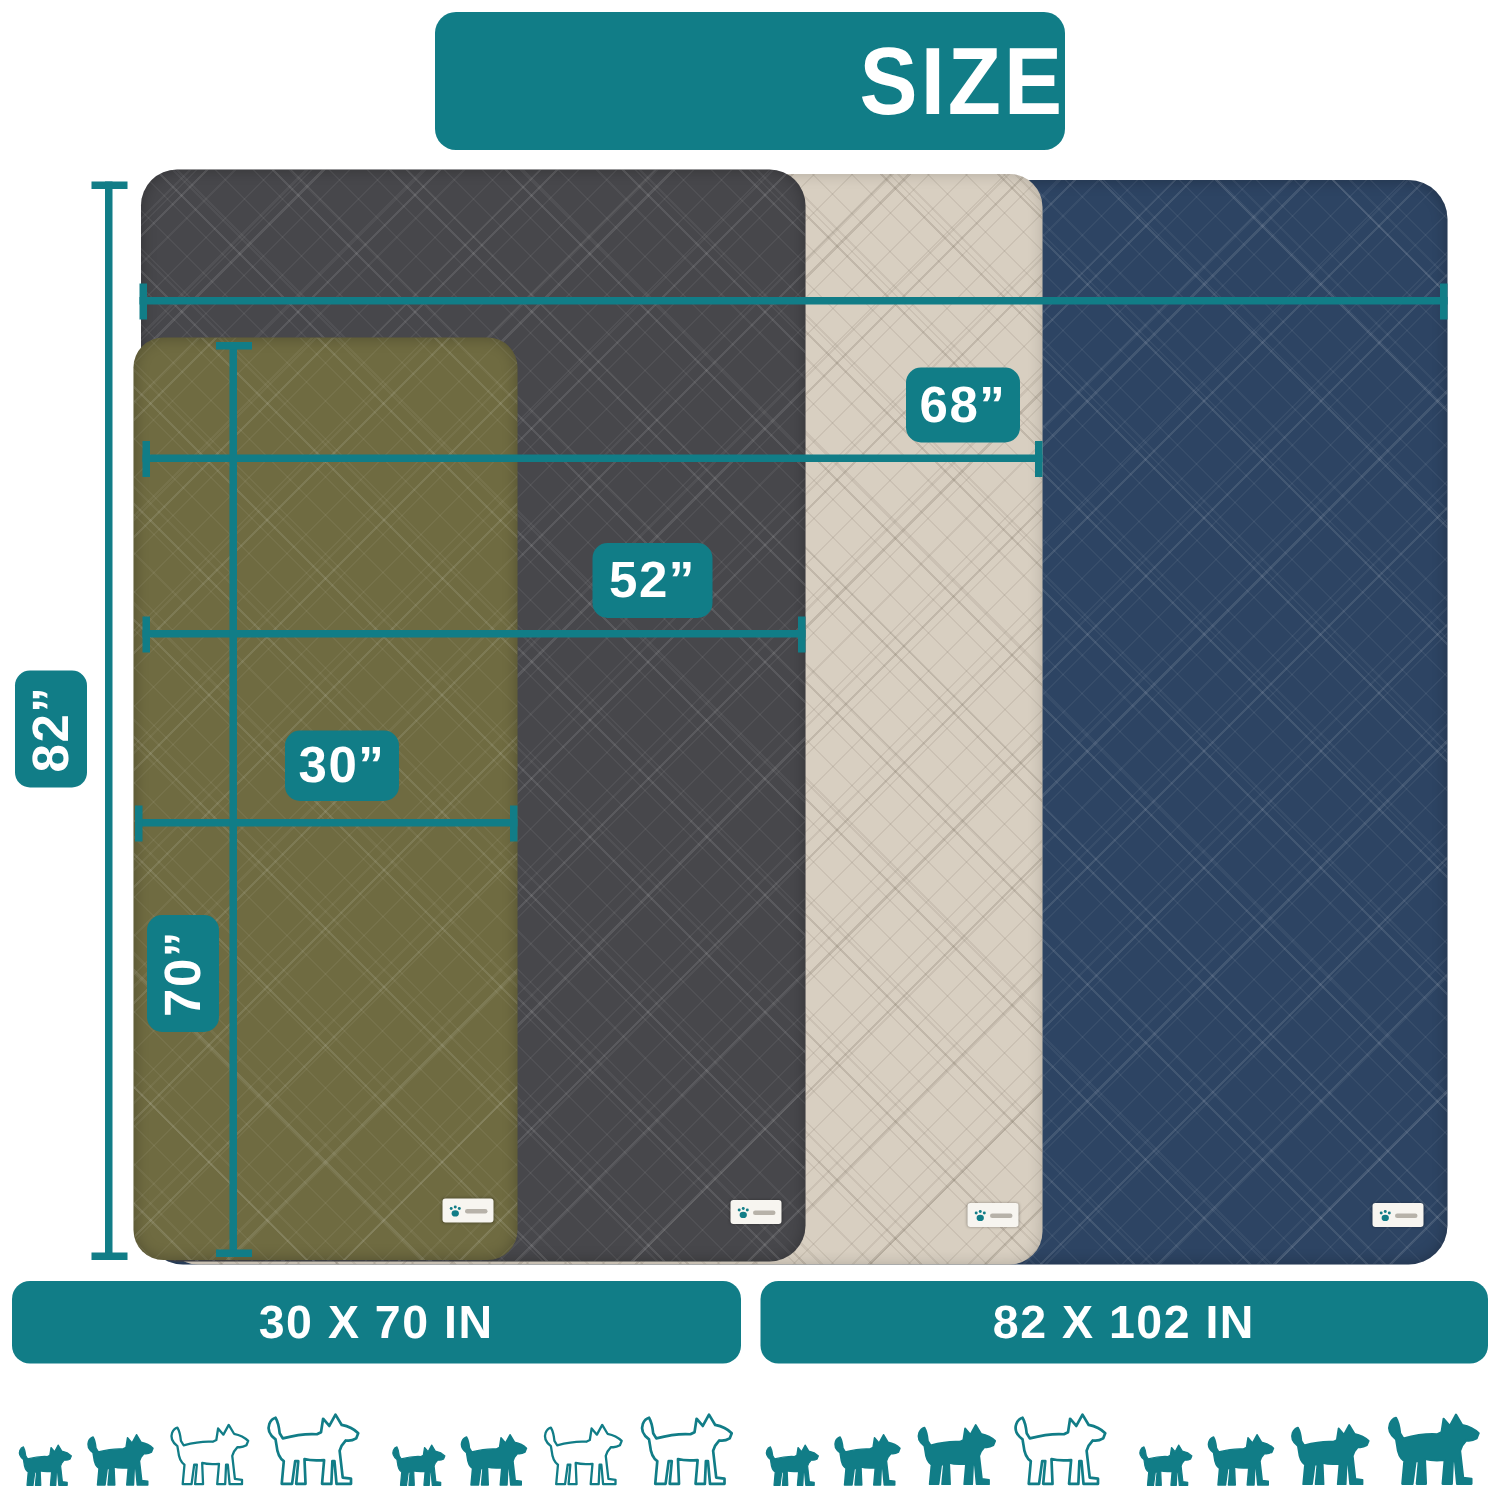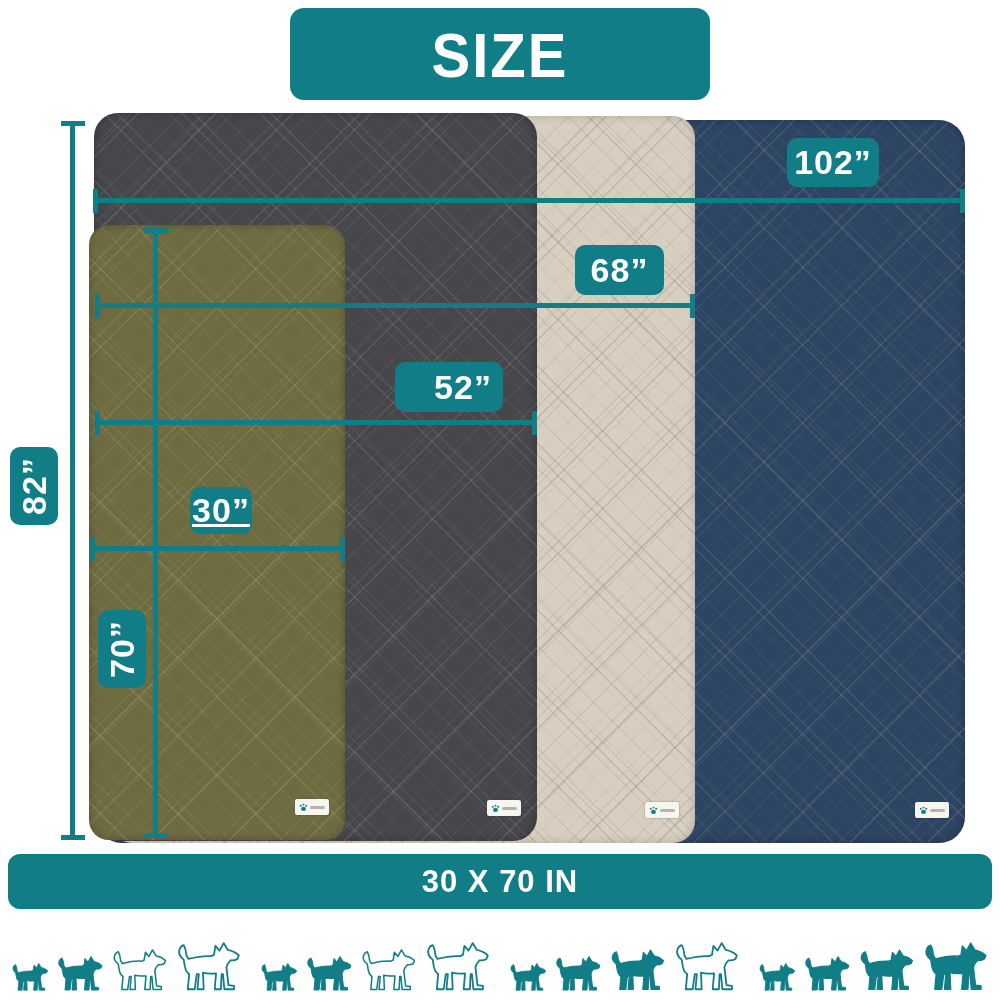--- a/index.html
+++ b/index.html
@@ -12,21 +12,21 @@
   html,body{margin:0;padding:0;background:#fff;}
   #canvas{
     position:relative;width:1000px;height:1000px;background:#ffffff;overflow:hidden;
     font-family:"Liberation Sans", sans-serif;
   }
 
   
   #title-badge{
     position:absolute;left:290px;top:8px;width:420px;height:92px;
     background:var(--teal);border-radius:14px;z-index:11;
-    display:flex;align-items:center;justify-content:center;
+    display:flex;align-items:center;justify-content:flex-end;
   }
   #title-badge span{
     color:#fff;font-size:58px;font-weight:700;letter-spacing:2px;
     transform:scaleY(1.1);display:inline-block;
   }
 
   
   .blanket{position:absolute;box-shadow:inset 0 0 10px rgba(0,0,0,.28);}
   .blanket::after{
     content:"";position:absolute;inset:0;border-radius:inherit;pointer-events:none;
@@ -67,23 +67,23 @@
   #line-82{left:70px;top:121px;height:719px;}
   #line-70{left:153px;top:228px;height:610px;}
 
   
   .badge{
     position:absolute;z-index:11;background:var(--teal);border-radius:10px;
     color:#fff;font-weight:700;font-size:34px;letter-spacing:1px;
     display:flex;align-items:center;justify-content:center;
   }
   #badge-102{left:787px;top:138px;width:92px;height:49px;}
-  #badge-68 {left:575px;top:245px;width:89px;height:50px;}
-  #badge-52 {left:395px;top:362px;width:80px;height:50px;padding-left:28px;}
-  #badge-30 {left:190px;top:487px;width:62px;height:47px;text-decoration:underline;}
+  #badge-68 {left:604px;top:245px;width:76px;height:50px;}
+  #badge-52 {left:395px;top:362px;width:80px;height:50px;}
+  #badge-30 {left:190px;top:487px;width:76px;height:47px;}
   #badge-82 {left:-5px;top:462px;width:78px;height:48px;transform:rotate(-90deg);}
   #badge-70 {left:83px;top:625px;width:78px;height:48px;transform:rotate(-90deg);}
 
   
   #pill-row{position:absolute;left:8px;right:8px;top:854px;height:55px;display:flex;gap:13px;z-index:11;}
   .pill{
     flex:1;background:var(--teal);border-radius:12px;color:#fff;
     display:flex;align-items:center;justify-content:center;
     font-size:31px;font-weight:700;letter-spacing:1px;
   }
@@ -149,29 +149,29 @@
     </div>
   </div>
 
   <div class="hline" id="line-102"></div>
   <div class="hline" id="line-68"></div>
   <div class="hline" id="line-52"></div>
   <div class="hline" id="line-30"></div>
   <div class="vline" id="line-82"></div>
   <div class="vline" id="line-70"></div>
 
-  <div class="badge" id="badge-102">102”</div>
   <div class="badge" id="badge-68">68”</div>
   <div class="badge" id="badge-52">52”</div>
   <div class="badge" id="badge-30">30”</div>
   <div class="badge" id="badge-82">82”</div>
   <div class="badge" id="badge-70">70”</div>
 
   <div id="pill-row">
     <div class="pill">30 X 70 IN</div>
+    <div class="pill">82 X 102 IN</div>
   </div>
 
   <div id="dog-strip">
     <div class="dog-cell">
         <div class="dog filled">
           <svg width="40" height="30" viewBox="0 0 100 74">
             <path d="M94,21 L92,26 Q87,29 82,28 L78,33 L76,38 L79,64 L87,65 L87,70 L73,70 L71,48 L69,48 L68,70 L59,70 L61,47 Q49,48 42,46 L43,70 L34,70 L36,48 L33,48 L30,70 L20,70 L22,48 Q16,44 15,33 L14,27 Q5,20 8,12 Q10,7 14,6 Q17,11 18,21 L21,26 Q40,21 54,22 L58,20 L60,7 L66,14 L72,3 L78,13 Q88,15 94,21 Z"></path>
           </svg>
         </div>
         <div class="dog filled">

